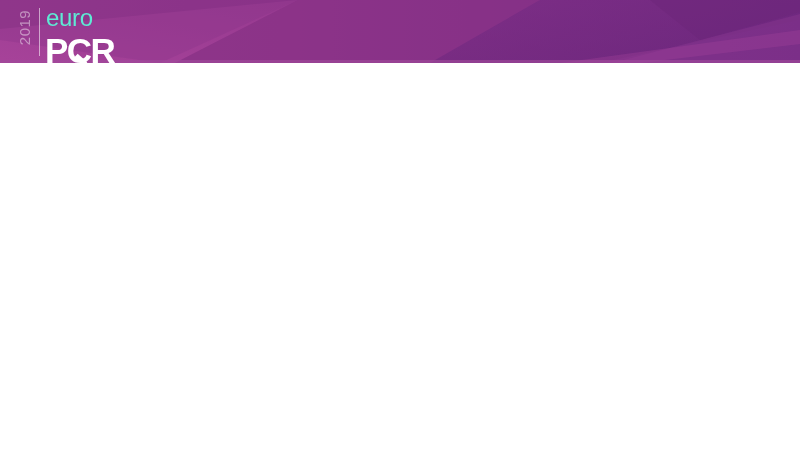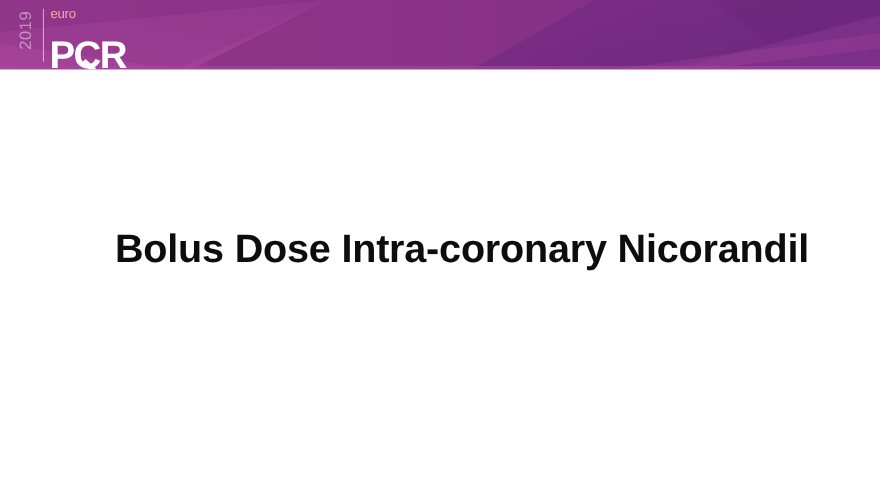--- a/index.html
+++ b/index.html
@@ -73,23 +73,23 @@
     top: 4px;
     width: 1px;
     height: 48px;
     background: rgba(255,255,255,0.55);
   }
   .logo-euro {
     position: absolute;
     left: 38px;
     top: 2px;
     font-family: "Liberation Sans", sans-serif;
-    font-size: 12px;
+    font-size: 24px;
     font-weight: 400;
-    color: #fca5a5;
+    color: #5eead4;
     letter-spacing: -0.3px;
     line-height: 1;
   }
   .logo-pcr {
     position: absolute;
     left: 37px;
     top: 19px;
     font-family: "Liberation Sans", sans-serif;
     font-size: 35px;
     font-weight: bold;
@@ -175,17 +175,14 @@
       <div class="logo-year">2019</div>
       <div class="logo-divider"></div>
       <div class="logo-euro">euro</div>
       <div class="logo-pcr">
         <span>PCR</span>
         <span class="slash"></span>
       </div>
     </div>
   </div>
 
-  <div class="title-box">
-    <span class="title-text">Bolus Dose Intra-coronary Nicorandil</span>
-  </div>
 
 </div>
 
 </body></html>

